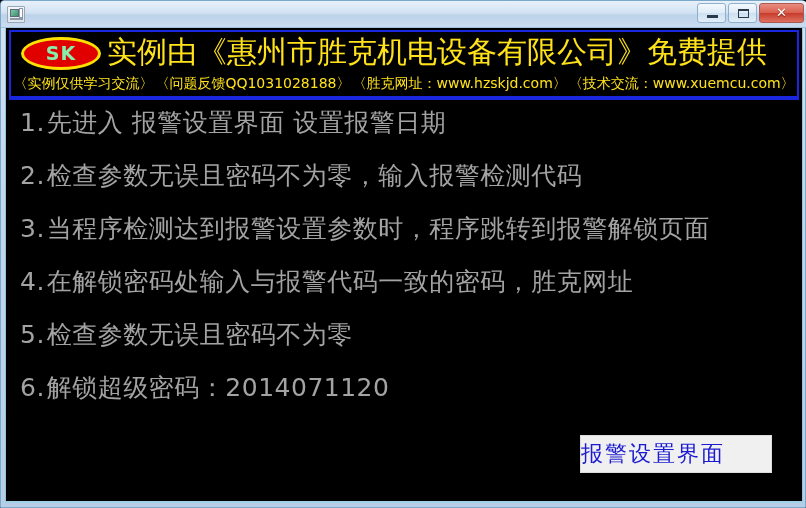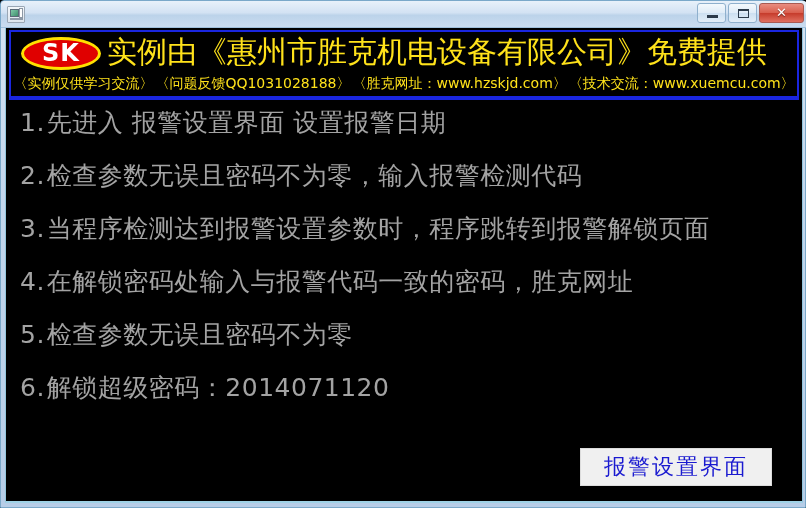--- a/index.html
+++ b/index.html
@@ -170,24 +170,24 @@
     height: 33px;
     border-radius: 50%;
     background: #e00000;
     border: 3px solid #ffe000;
     box-sizing: border-box;
     display: flex;
     align-items: center;
     justify-content: center;
   }
   .sk-logo span {
-    color: #ffffff;
+    color: #86efac;
     font-family: "DejaVu Sans", "Liberation Sans", sans-serif;
     font-weight: bold;
-    font-size: 24px;
+    font-size: 19px;
     letter-spacing: 1px;
     line-height: 21px;
   }
 
   .banner-title {
     position: absolute;
     left: 96px;
     top: 2px;
     color: #ffe21a;
     font-size: 30px;
@@ -235,29 +235,29 @@
     font-family: "DejaVu Sans", "Liberation Sans", sans-serif;
     white-space: nowrap;
     letter-spacing: 0.5px;
   }
   .list-item .idx { margin-right: 2px; }
 
   
   .nav-button {
     position: absolute;
     left: 574px;
-    top: 420px;
+    top: 407px;
     width: 192px;
     height: 38px;
     background: #f0f0f0;
     border: 1px solid #dcdcdc;
     box-sizing: border-box;
     display: flex;
     align-items: center;
-    justify-content: center;
+    justify-content: flex-start;
     color: #1a1ad0;
     font-size: 22px;
     letter-spacing: 2px;
     font-family: "DejaVu Sans", "Liberation Sans", sans-serif;
     cursor: pointer;
   }
 </style>
 </head>
 <body>
 

